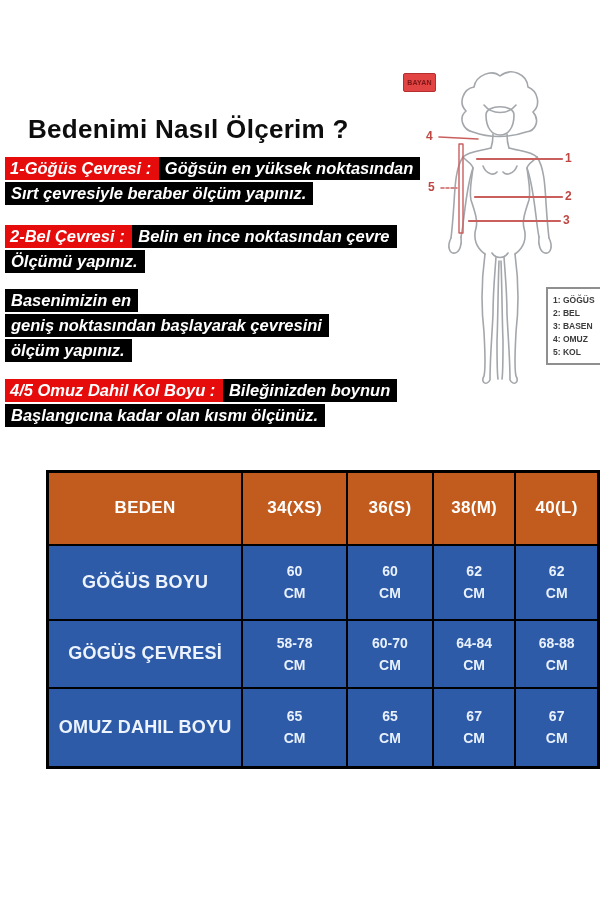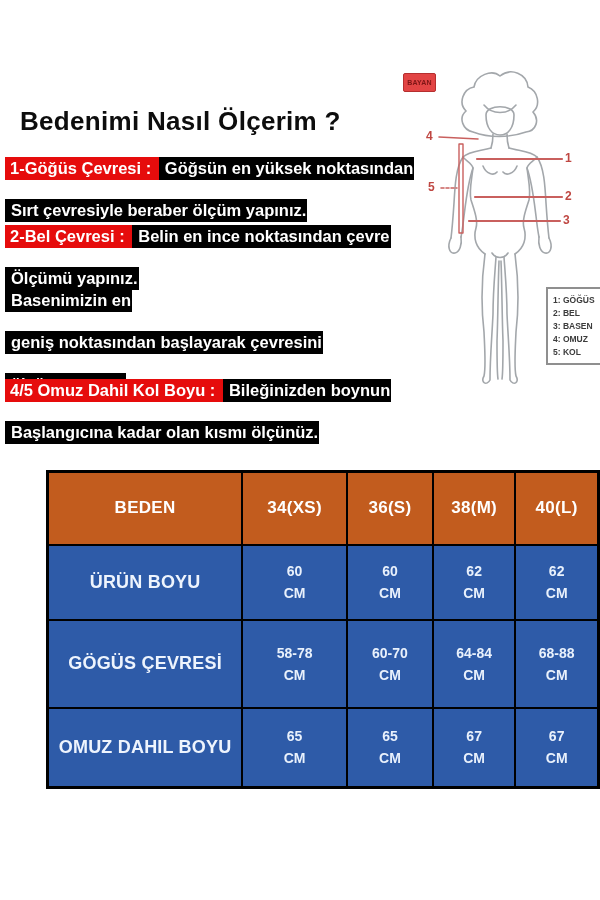--- a/index.html
+++ b/index.html
@@ -4,37 +4,37 @@
 <style>
   html,body { margin:0; padding:0; }
   body {
     width:600px; height:900px; background:#ffffff;
     font-family:"Liberation Sans", sans-serif;
     position:relative; overflow:hidden;
   }
 
   
   .page-title {
-    position:absolute; left:20px; top:106px; margin:0;
+    position:absolute; left:20px; top:106px; margin:8px;
     font-size:26px; font-weight:800; color:#0d0d0d; letter-spacing:0.3px;
     white-space:nowrap;
   }
 
   
   .ins { position:absolute; left:5px; }
-  .ins .line { display:flex; width:max-content; margin-bottom:19px; }
+  .ins .line { display:flex; width:max-content; margin-bottom:2px;font-style:italic; }
   .ins .lbl {
     background:#e60c0c; color:#ffffff;
     font-size:16.5px; font-weight:700; line-height:20px;
     padding:1px 3px 2px 5px; white-space:pre;
   }
   .ins .blk {
     background:#000000; color:#ffffff;
     font-size:16.5px; font-weight:700; line-height:20px;
-    padding:1px 1px 2px 6px; white-space:pre;
+    padding:1px 7px 2px 6px; white-space:pre;
   }
   #s1 { top:157px; } #s2 { top:225px; } #s3 { top:289px; } #s4 { top:379px; }
 
   
   .figure { position:absolute; left:395px; top:60px; width:205px; height:330px; }
   .figure svg { position:absolute; left:0; top:0; }
   .badge {
     position:absolute; left:8px; top:13px; width:31px; height:17px;
     background:#e24444; border:1px solid #b52f2f; border-radius:2px;
     color:#7d1515; font-size:7px; font-weight:700; letter-spacing:0.2px;
@@ -72,21 +72,21 @@
   }
   .size-table tbody th {
     background:#2e5ba8; color:#eef4fd; font-size:18px; font-weight:800;
     letter-spacing:0.2px;
   }
   .size-table tbody td {
     background:#2e5ba8; color:#e9f1fc; font-size:14px; font-weight:700;
     line-height:22px;
   }
   .size-table .r0 { height:73px; } .size-table .r1 { height:75px; }
-  .size-table .r2 { height:88px; } .size-table .r3 { height:80px; }
+  .size-table .r2 { height:68px; } .size-table .r3 { height:80px; }
 </style>
 </head>
 <body>
 
 <div>
 
   <h1 class="page-title">Bedenimi Nasıl Ölçerim ?</h1>
 
   <div class="ins" id="s1">
     <div class="line">
@@ -191,21 +191,21 @@
       <tr class="r0">
         <th>BEDEN</th>
         <th>34(XS)</th>
         <th>36(S)</th>
         <th>38(M)</th>
         <th>40(L)</th>
       </tr>
     </thead>
     <tbody>
       <tr class="r1">
-        <th>ÜRÜN BOYU</th>
+        <th>GÖĞÜS BOYU</th>
         <td>
             <div>60</div>
             <div>CM</div>
           </td>
         <td>
             <div>60</div>
             <div>CM</div>
           </td>
         <td>
             <div>62</div>

